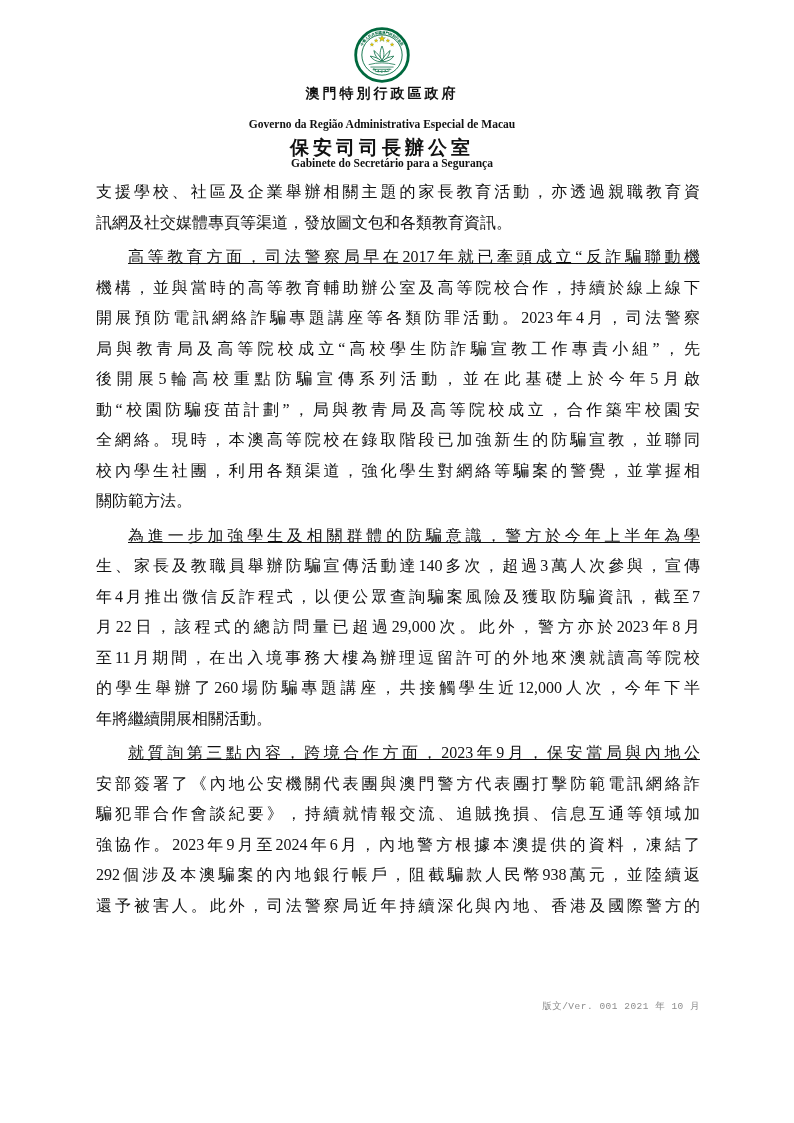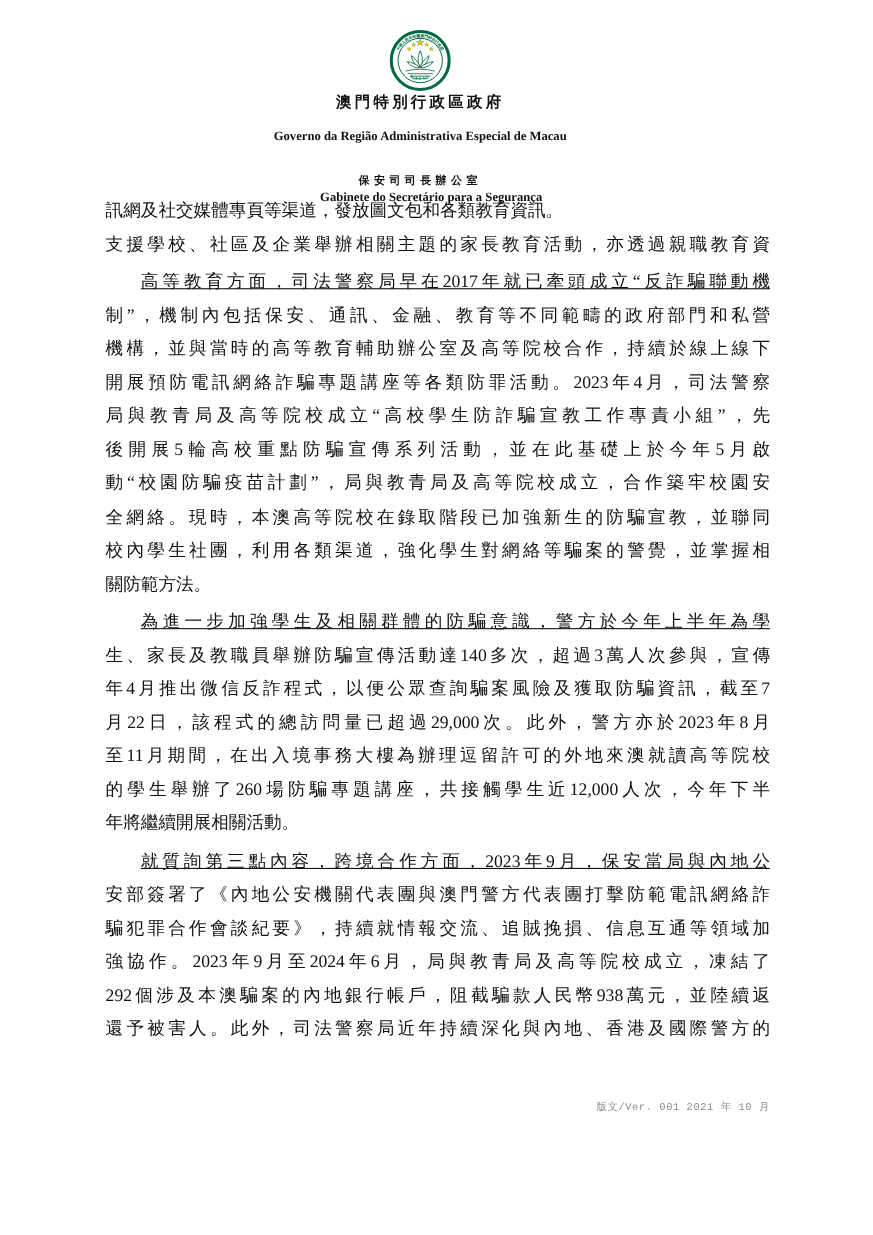--- a/index.html
+++ b/index.html
@@ -25,22 +25,22 @@
     margin:27px auto 3px auto;width:56px;height:56px;display:block;
   }
   .org-cn{
     font-size:14px;font-weight:bold;letter-spacing:3px;line-height:15px;
     margin-top:1px;
   }
   .org-pt{
     font-size:11.5px;font-weight:bold;line-height:14px;margin-top:16px;text-align:center;
   }
   .office-cn{
-    font-size:10px;font-weight:bold;letter-spacing:4px;line-height:15px;
-    margin-top:26px;
+    font-size:19px;font-weight:bold;letter-spacing:4px;line-height:15px;
+    margin-top:9px;
   }
   .office-pt{
     font-size:11.5px;font-weight:bold;line-height:14px;margin-top:1px;margin-left:20px;
   }
   
   .doc-body{
     position:absolute;left:96px;top:177px;width:604px;
     font-size:16px;line-height:30.5px;
   }
   .para{margin-top:4px;}
@@ -106,26 +106,25 @@
   </svg>
 
   <div class="org-cn">澳門特別行政區政府</div>
   <div class="org-pt">Governo da Região Administrativa Especial de Macau</div>
   <div class="office-cn">保安司司長辦公室</div>
   <div class="office-pt">Gabinete do Secretário para a Segurança</div>
 </div>
 
 <div class="doc-body">
     <div class="para">
+      <div class="line">支援學校、社區及企業舉辦相關主題的家長教育活動，亦透過親職教育資</div>
       <div class="line end">訊網及社交媒體專頁等渠道，發放圖文包和各類教育資訊。</div>
-      <div class="line">支援學校、社區及企業舉辦相關主題的家長教育活動，亦透過親職教育資</div>
     </div>
     <div class="para">
       <div class="line indent">高等教育方面，司法警察局早在2017年就已牽頭成立“反詐騙聯動機</div>
-      <div class="line">制”，機制內包括保安、通訊、金融、教育等不同範疇的政府部門和私營</div>
       <div class="line">機構，並與當時的高等教育輔助辦公室及高等院校合作，持續於線上線下</div>
       <div class="line">開展預防電訊網絡詐騙專題講座等各類防罪活動。2023年4月，司法警察</div>
       <div class="line">局與教青局及高等院校成立“高校學生防詐騙宣教工作專責小組”，先</div>
       <div class="line">後開展5輪高校重點防騙宣傳系列活動，並在此基礎上於今年5月啟</div>
       <div class="line">動“校園防騙疫苗計劃”，局與教青局及高等院校成立，合作築牢校園安</div>
       <div class="line">全網絡。現時，本澳高等院校在錄取階段已加強新生的防騙宣教，並聯同</div>
       <div class="line">校內學生社團，利用各類渠道，強化學生對網絡等騙案的警覺，並掌握相</div>
       <div class="line end">關防範方法。</div>
     </div>
     <div class="para">
@@ -134,19 +133,19 @@
       <div class="line">年4月推出微信反詐程式，以便公眾查詢騙案風險及獲取防騙資訊，截至7</div>
       <div class="line">月22日，該程式的總訪問量已超過29,000次。此外，警方亦於2023年8月</div>
       <div class="line">至11月期間，在出入境事務大樓為辦理逗留許可的外地來澳就讀高等院校</div>
       <div class="line">的學生舉辦了260場防騙專題講座，共接觸學生近12,000人次，今年下半</div>
       <div class="line end">年將繼續開展相關活動。</div>
     </div>
     <div class="para">
       <div class="line indent">就質詢第三點內容，跨境合作方面，2023年9月，保安當局與內地公</div>
       <div class="line">安部簽署了《內地公安機關代表團與澳門警方代表團打擊防範電訊網絡詐</div>
       <div class="line">騙犯罪合作會談紀要》，持續就情報交流、追賊挽損、信息互通等領域加</div>
-      <div class="line">強協作。2023年9月至2024年6月，局與教青局及高等院校成立，凍結了</div>
+      <div class="line">強協作。2023年9月至2024年6月，內地警方根據本澳提供的資料，凍結了</div>
       <div class="line">292個涉及本澳騙案的內地銀行帳戶，阻截騙款人民幣938萬元，並陸續返</div>
       <div class="line">還予被害人。此外，司法警察局近年持續深化與內地、香港及國際警方的</div>
     </div>
   </div>
 
 <div class="version-note">版文/Ver. 001  2021 年 10 月</div>
 
 </body></html>

